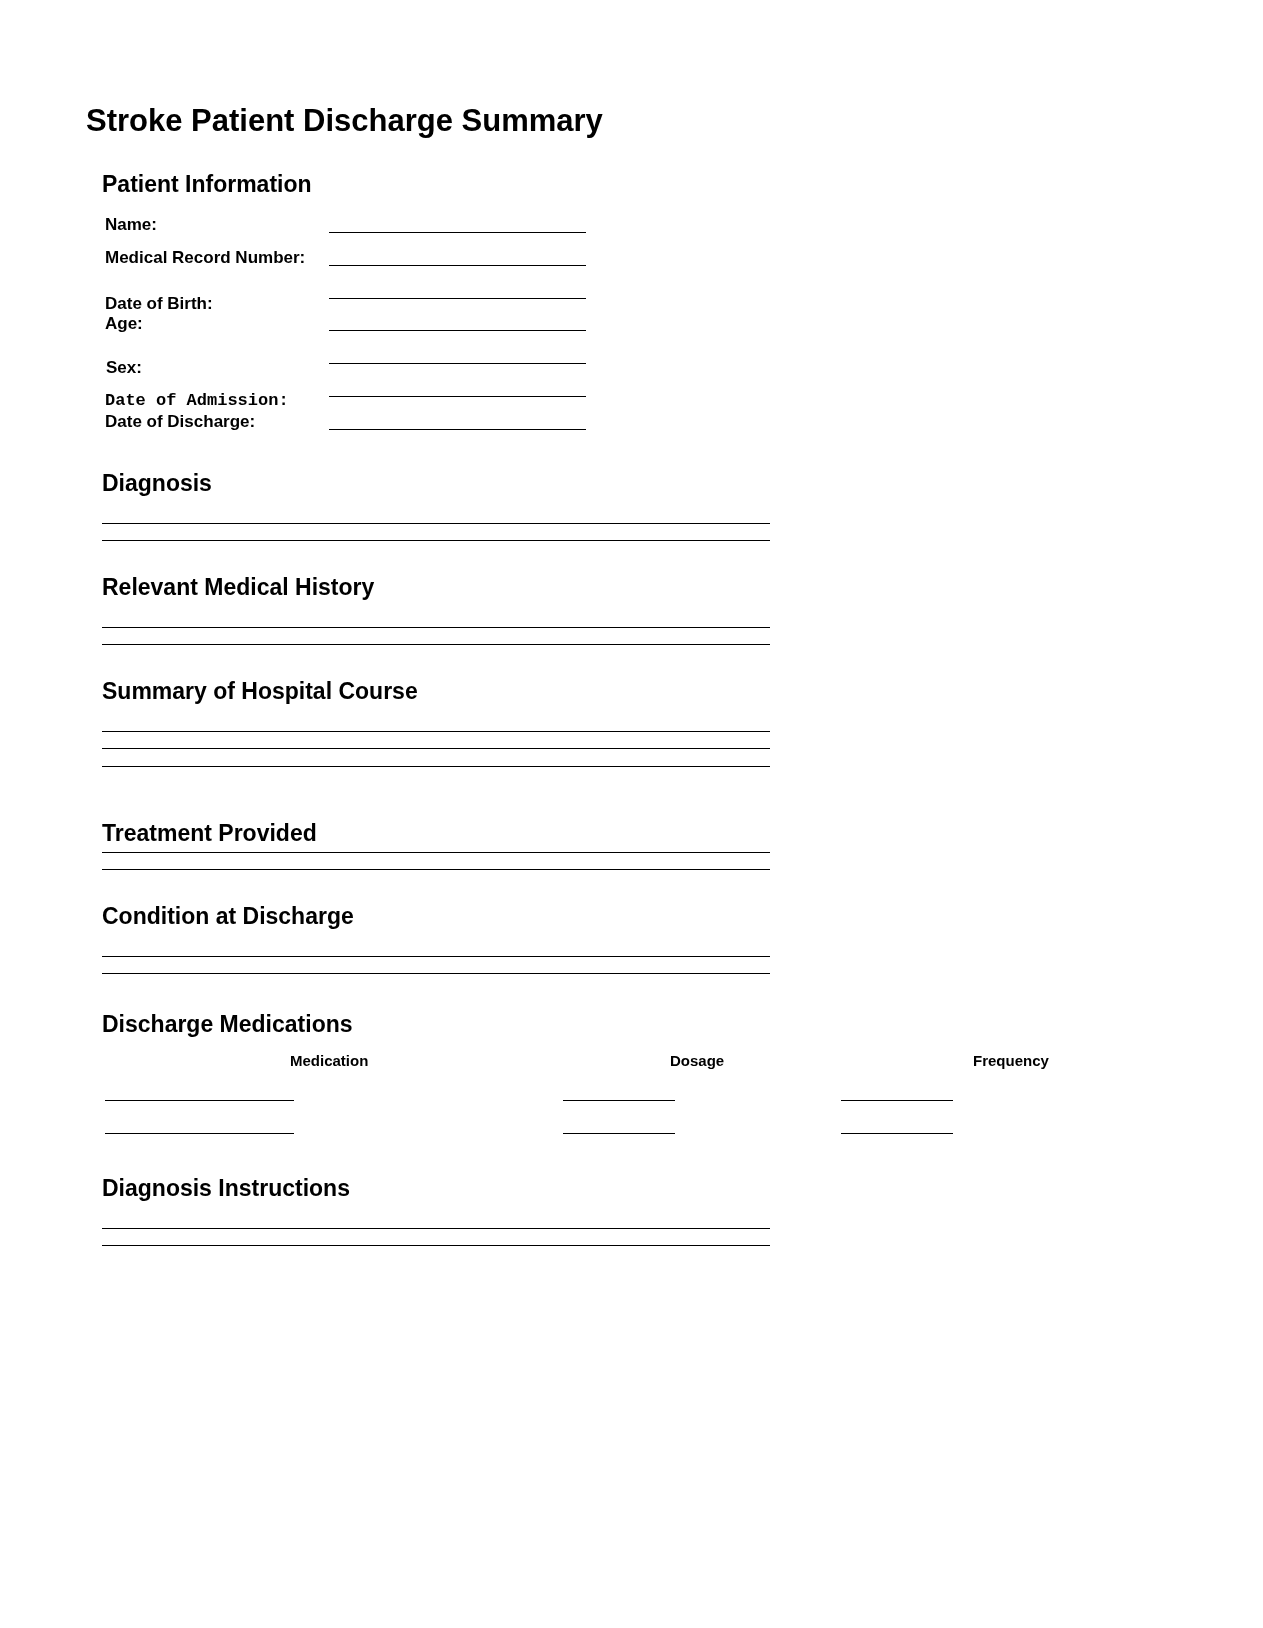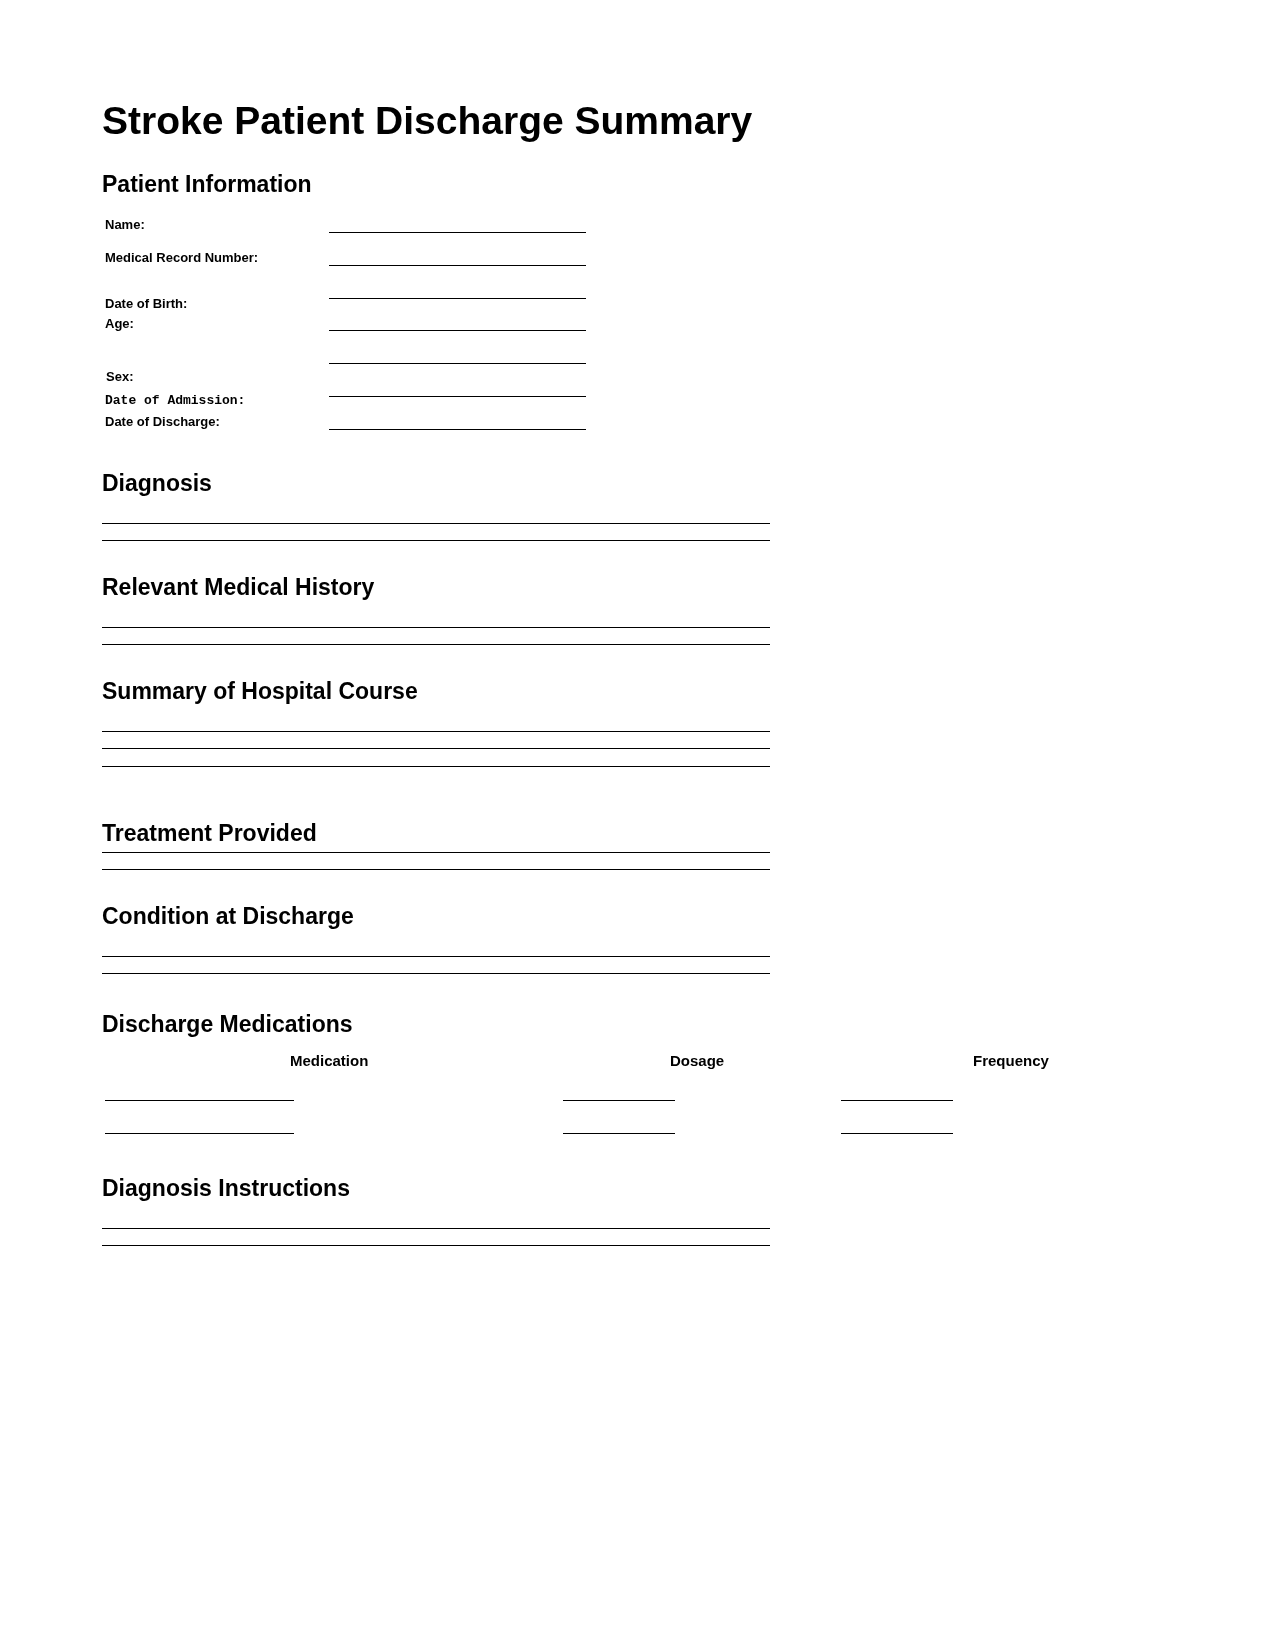--- a/index.html
+++ b/index.html
@@ -10,39 +10,39 @@
     body {
       width: 1263px;
       height: 1628px;
       position: relative;
       font-family: "Liberation Sans", sans-serif;
       color: #000000;
       overflow: hidden;
     }
     .abs { position: absolute; }
     .title {
-      left: 102px;
+      left: 86px;
       top: 102px;
-      font-size: 39px;
+      font-size: 31px;
       font-weight: bold;
       line-height: 38px;
       white-space: nowrap;
     }
     .h2 {
       position: absolute;
       left: 102px;
       font-size: 23px;
       font-weight: bold;
       line-height: 28px;
       white-space: nowrap;
     }
     .field-label {
       position: absolute;
       left: 105px;
-      font-size: 13px;
+      font-size: 17px;
       font-weight: bold;
       line-height: 18px;
       white-space: nowrap;
     }
     .field-line {
       position: absolute;
       left: 329px;
       width: 257px;
       height: 0;
       border-top: 1px solid #000;
@@ -83,21 +83,21 @@
 
   <div class="field-label" style="top:249px;">Medical Record Number:</div>
   <div class="field-line" style="top:265px;"></div>
 
   <div class="field-label" style="top:295px;">Date of Birth:</div>
   <div class="field-line" style="top:298px;"></div>
 
   <div class="field-label" style="top:315px;">Age:</div>
   <div class="field-line" style="top:330px;"></div>
 
-  <div class="field-label" style="top:368px;left:106px;text-align:right;">Sex:</div>
+  <div class="field-label" style="top:359px;left:106px;text-align:right;">Sex:</div>
   <div class="field-line" style="top:363px;"></div>
 
   <div class="field-label" style="top:392px;font-family:Liberation Mono, monospace;">Date of Admission:</div>
   <div class="field-line" style="top:396px;"></div>
 
   <div class="field-label" style="top:413px;">Date of Discharge:</div>
   <div class="field-line" style="top:429px;"></div>
 
   <div class="h2" style="top:469px;">Diagnosis</div>
   <div class="rule" style="top:523px;"></div>

